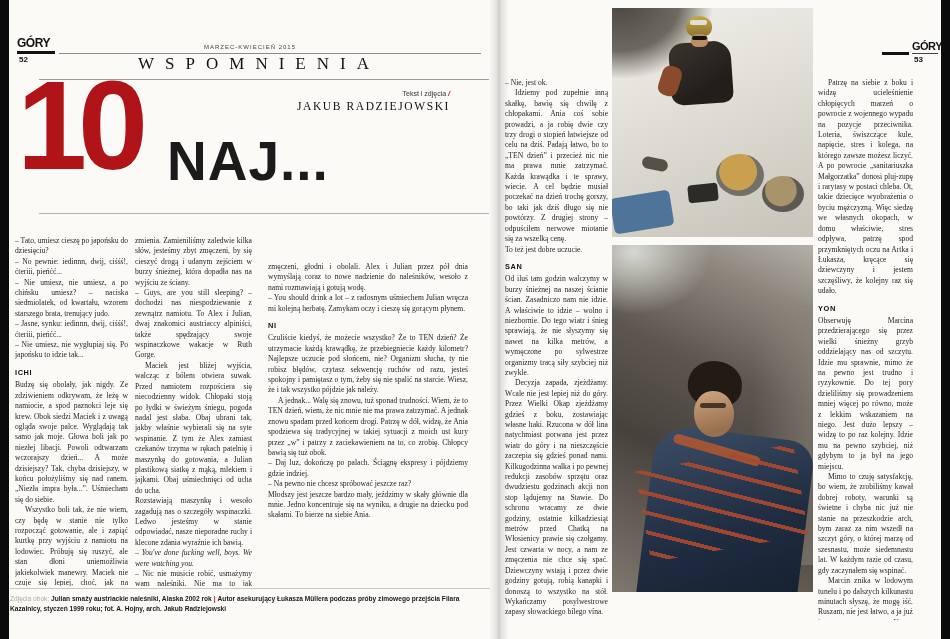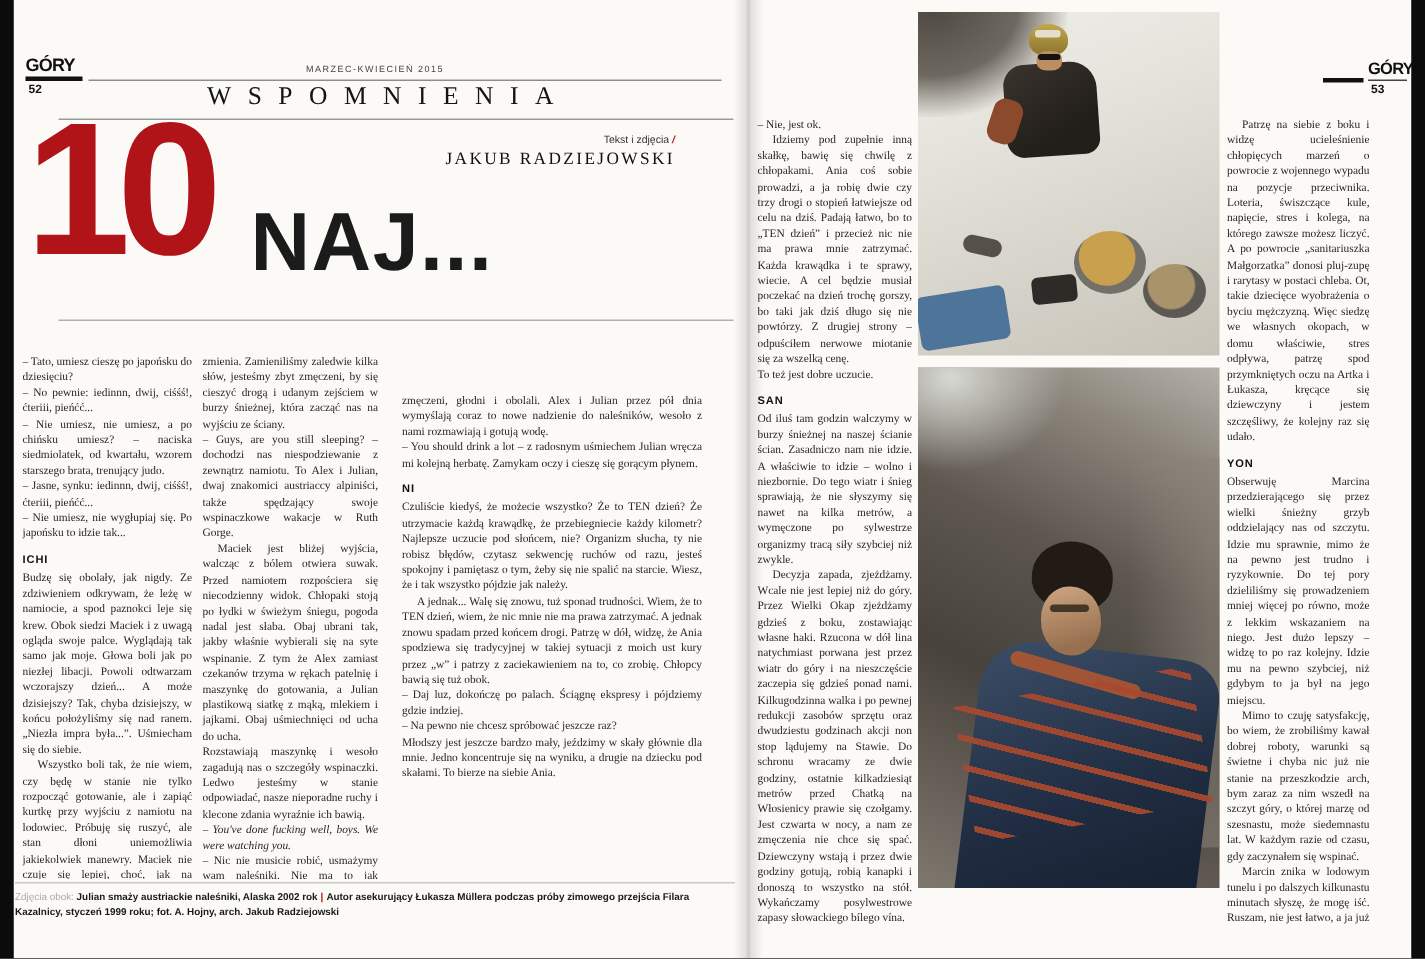--- a/index.html
+++ b/index.html
@@ -127,21 +127,21 @@
         <div class="blk d">– Tato, umiesz cieszę po japońsku do dziesięciu?</div>
         <div class="blk d">– No pewnie: iedinnn, dwij, ciśśś!, ćteriii, pieńćć...</div>
         <div class="blk d">– Nie umiesz, nie umiesz, a po chińsku umiesz? – naciska siedmiolatek, od kwartału, wzorem starszego brata, trenujący judo.</div>
         <div class="blk d">– Jasne, synku: iedinnn, dwij, ciśśś!, ćteriii, pieńćć...</div>
         <div class="blk d">– Nie umiesz, nie wygłupiaj się. Po japońsku to idzie tak...</div>
         <div class="blk h">ICHI</div>
         <div class="blk o">Budzę się obolały, jak nigdy. Ze zdziwieniem odkrywam, że leżę w namiocie, a spod paznokci leje się krew. Obok siedzi Maciek i z uwagą ogląda swoje palce. Wyglądają tak samo jak moje. Głowa boli jak po niezłej libacji. Powoli odtwarzam wczorajszy dzień... A może dzisiejszy? Tak, chyba dzisiejszy, w końcu położyliśmy się nad ranem. „Niezła impra była...”. Uśmiecham się do siebie.</div>
         <div class="blk p">Wszystko boli tak, że nie wiem, czy będę w stanie nie tylko rozpocząć gotowanie, ale i zapiąć kurtkę przy wyjściu z namiotu na lodowiec. Próbuję się ruszyć, ale stan dłoni uniemożliwia jakiekolwiek manewry. Maciek nie czuje się lepiej, choć, jak na przyszłego, ale i niedoszłego inżyniera przystało, próbuje uporządkować przestrzeń wokół siebie i zacząć od najważniejszego – zatamowania krwi lejącej się spod paznokci.</div>
       </div>
     <div class="col" id="lcol2">
-        <div class="blk o">zmienia. Zamieniliśmy zaledwie kilka słów, jesteśmy zbyt zmęczeni, by się cieszyć drogą i udanym zejściem w burzy śnieżnej, która zacząć nas na wyjściu ze ściany.</div>
+        <div class="blk o">zmienia. Zamieniliśmy zaledwie kilka słów, jesteśmy zbyt zmęczeni, by się cieszyć drogą i udanym zejściem w burzy śnieżnej, która dopadła nas na wyjściu ze ściany.</div>
         <div class="blk d">– Guys, are you still sleeping? – dochodzi nas niespodziewanie z zewnątrz namiotu. To Alex i Julian, dwaj znakomici austriaccy alpiniści, także spędzający swoje wspinaczkowe wakacje w Ruth Gorge.</div>
         <div class="blk p">Maciek jest bliżej wyjścia, walcząc z bólem otwiera suwak. Przed namiotem rozpościera się niecodzienny widok. Chłopaki stoją po łydki w świeżym śniegu, pogoda nadal jest słaba. Obaj ubrani tak, jakby właśnie wybierali się na syte wspinanie. Z tym że Alex zamiast czekanów trzyma w rękach patelnię i maszynkę do gotowania, a Julian plastikową siatkę z mąką, mlekiem i jajkami. Obaj uśmiechnięci od ucha do ucha.</div>
         <div class="blk o">Rozstawiają maszynkę i wesoło zagadują nas o szczegóły wspinaczki. Ledwo jesteśmy w stanie odpowiadać, nasze nieporadne ruchy i klecone zdania wyraźnie ich bawią.</div>
         <div class="blk d i">– You've done fucking well, boys. We were watching you.</div>
         <div class="blk d">– Nic nie musicie robić, usmażymy wam naleśniki. Nie ma to jak austriackie naleśniki po wysiłku...</div>
       </div>
     <div class="col" id="lcol3">
         <div class="blk o">zmęczeni, głodni i obolali. Alex i Julian przez pół dnia wymyślają coraz to nowe nadzienie do naleśników, wesoło z nami rozmawiają i gotują wodę.</div>
         <div class="blk d">– You should drink a lot – z radosnym uśmiechem Julian wręcza mi kolejną herbatę. Zamykam oczy i cieszę się gorącym płynem.</div>
         <div class="blk h">NI</div>

